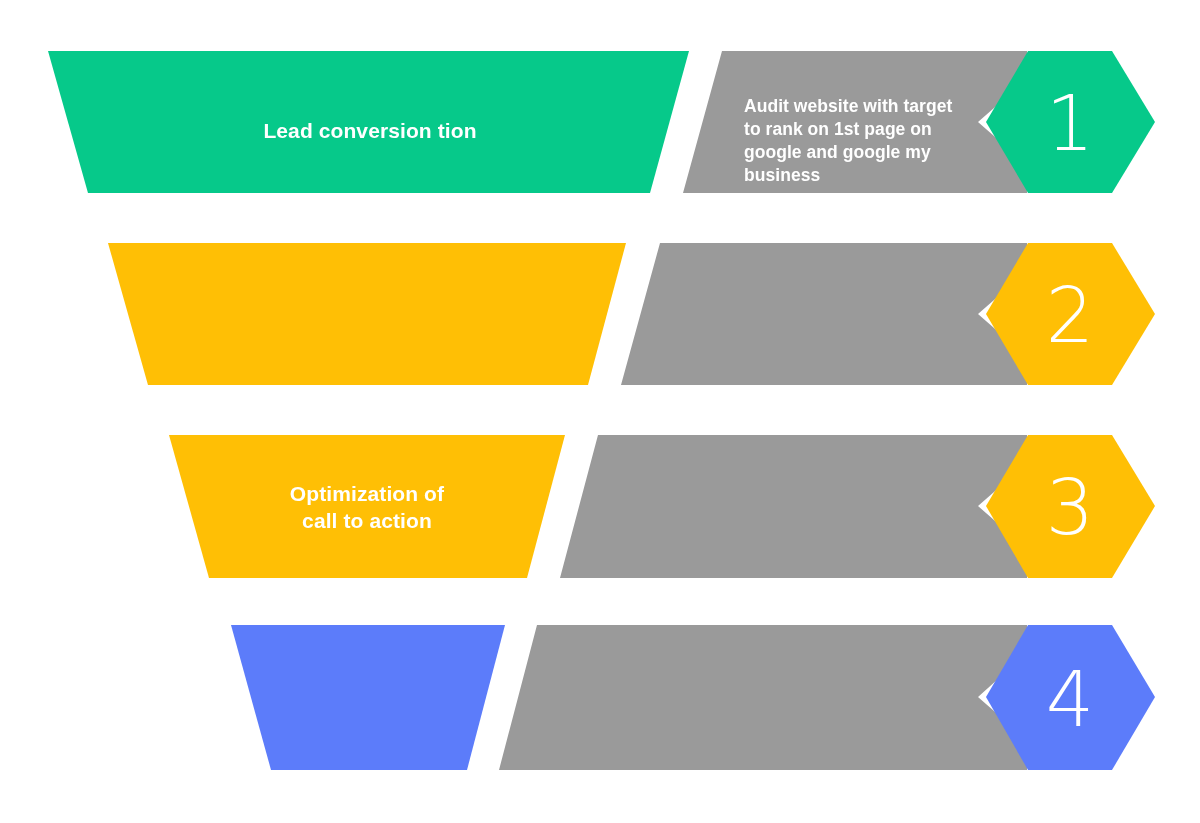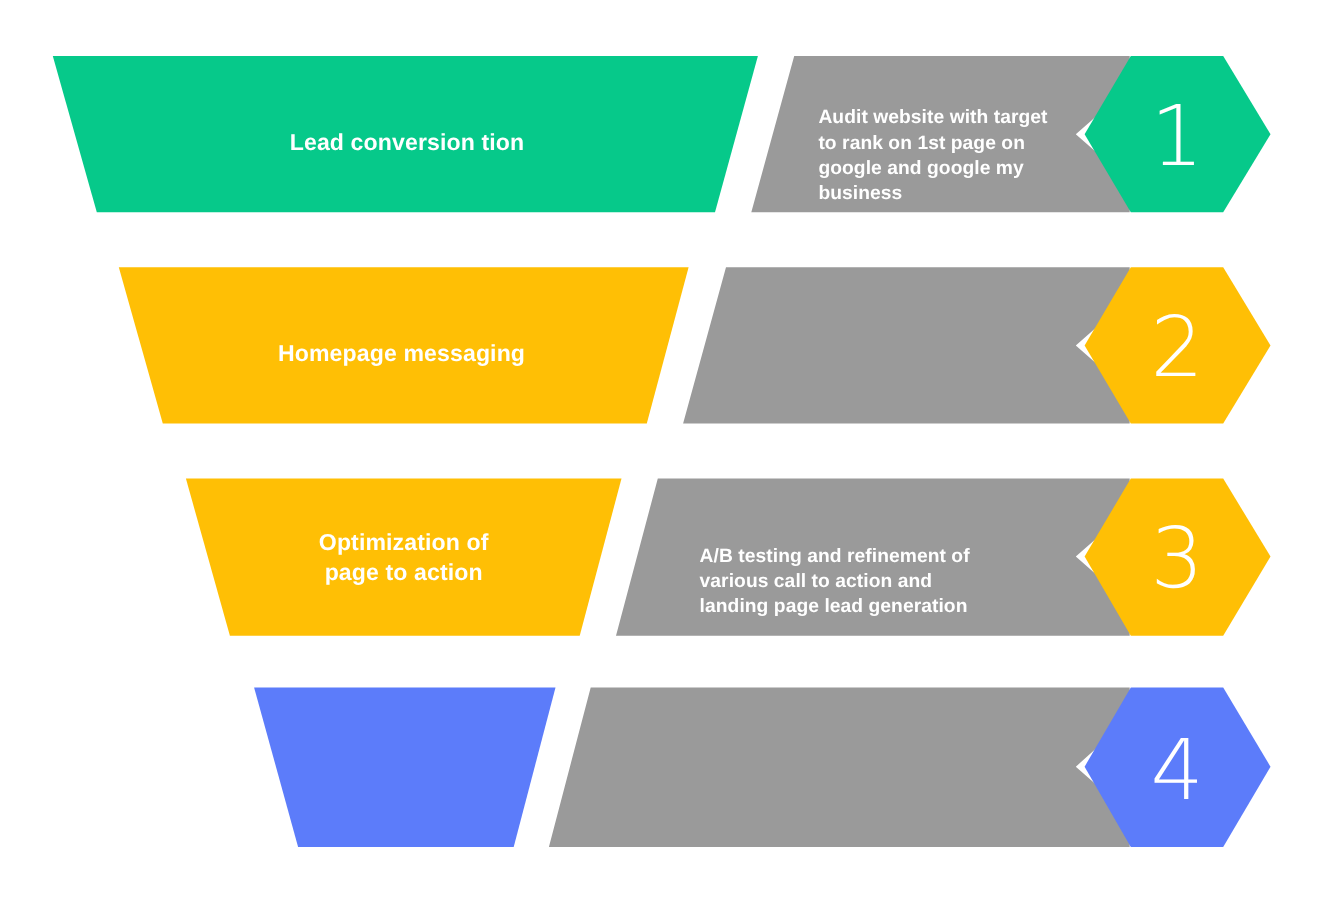--- a/index.html
+++ b/index.html
@@ -84,25 +84,21 @@
     <polygon points="1028,625 1112,625 1155,697 1112,770 1028,770 986,697" fill="#5C7CFA"></polygon>
   </svg>
 
   <div class="stage-label" style="left:160px; top:130px; width:420px;">Lead conversion tion</div>
   <div class="stage-desc" style="left:744px; top:127px; width:250px;">Audit website with target
 to rank on 1st page on
 google and google my
 business</div>
   <div class="stage-number" style="left:1070px; top:124px;">1</div>
 
-  <div class="stage-label" style="left:155px; top:322px; width:420px;">Homepage messaging</div>
   <div class="stage-number" style="left:1070px; top:316px;">2</div>
 
   <div class="stage-label" style="left:157px; top:507px; width:420px;">Optimization of
-page to action</div>
-  <div class="stage-desc" style="left:636px; top:514px; width:330px;">A/B testing and refinement of
-various call to action and
-landing page lead generation</div>
+call to action</div>
   <div class="stage-number" style="left:1070px; top:508px;">3</div>
 
   <div class="stage-number" style="left:1070px; top:700px;">4</div>
 
 </div>
 
 </body></html>

